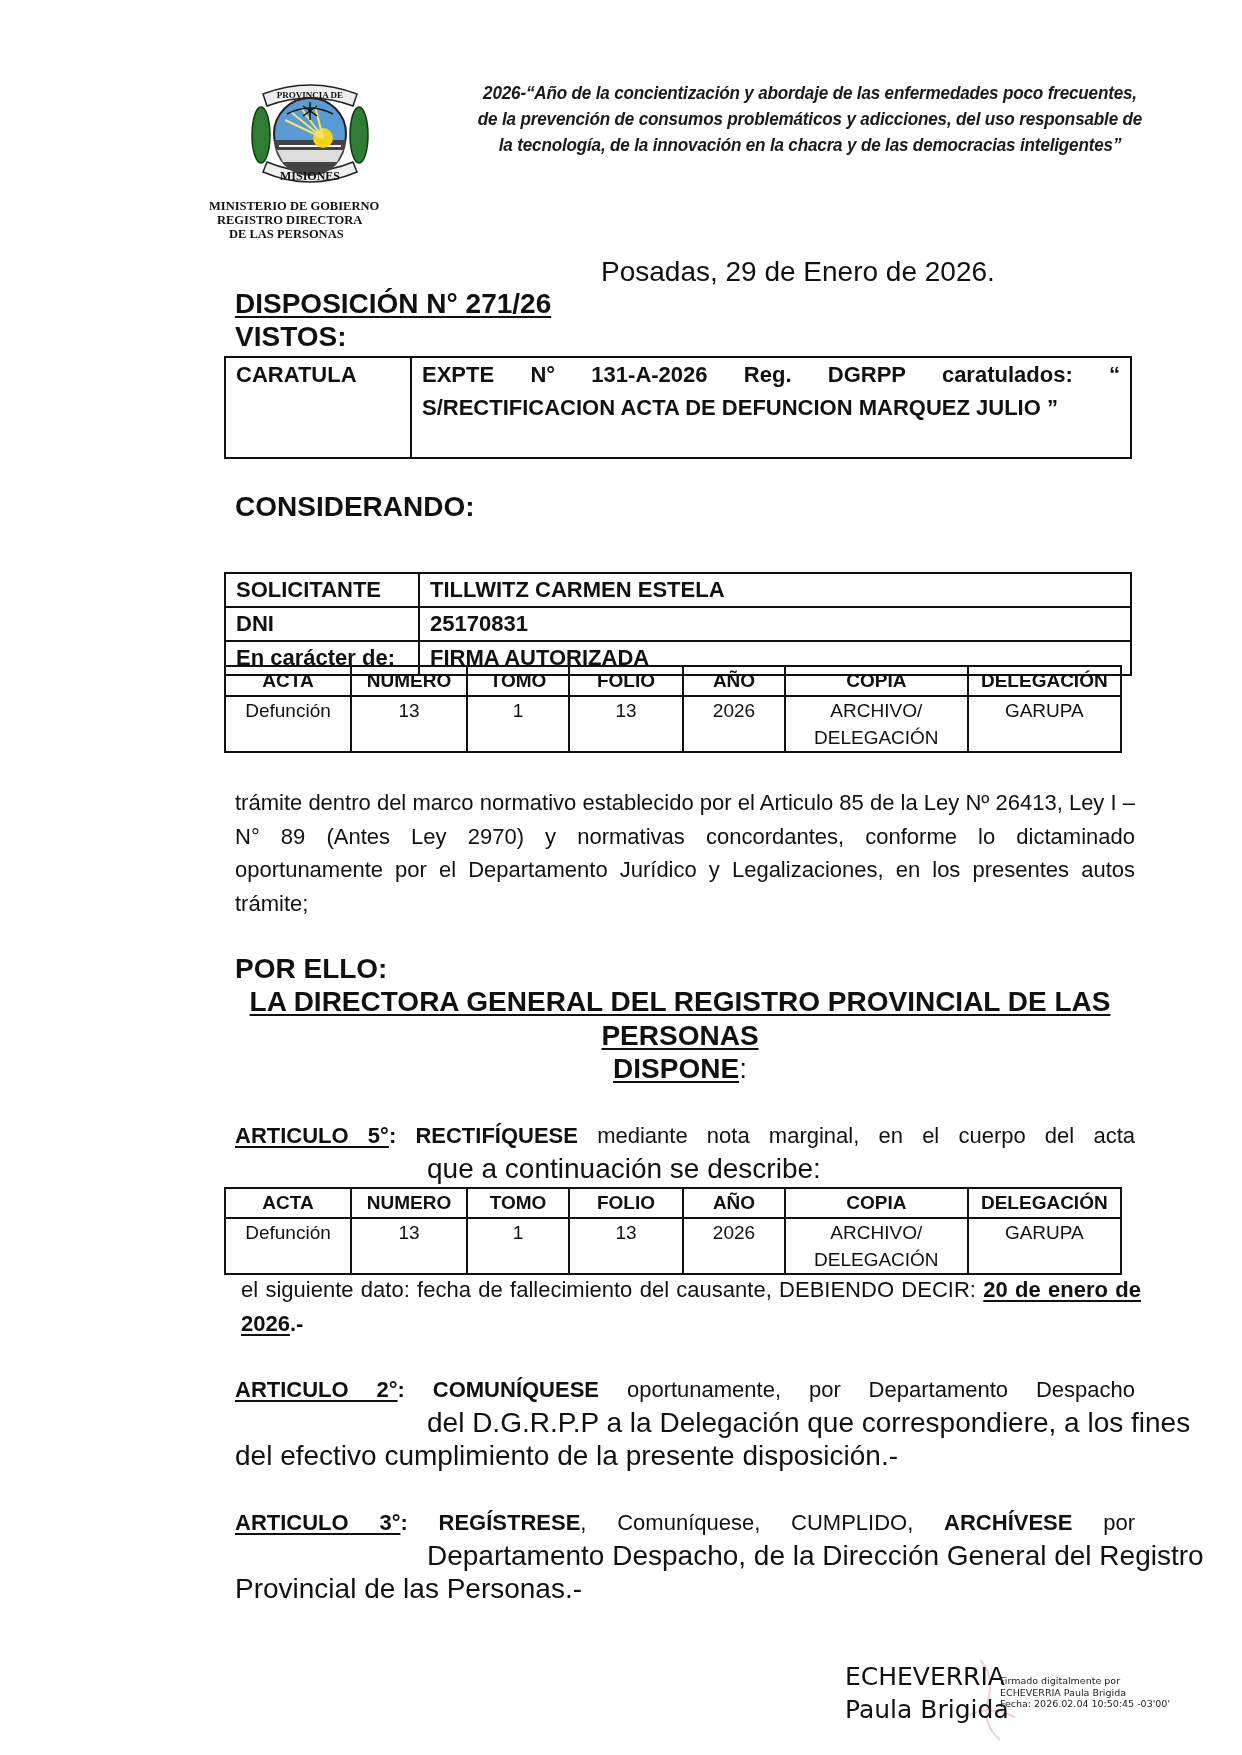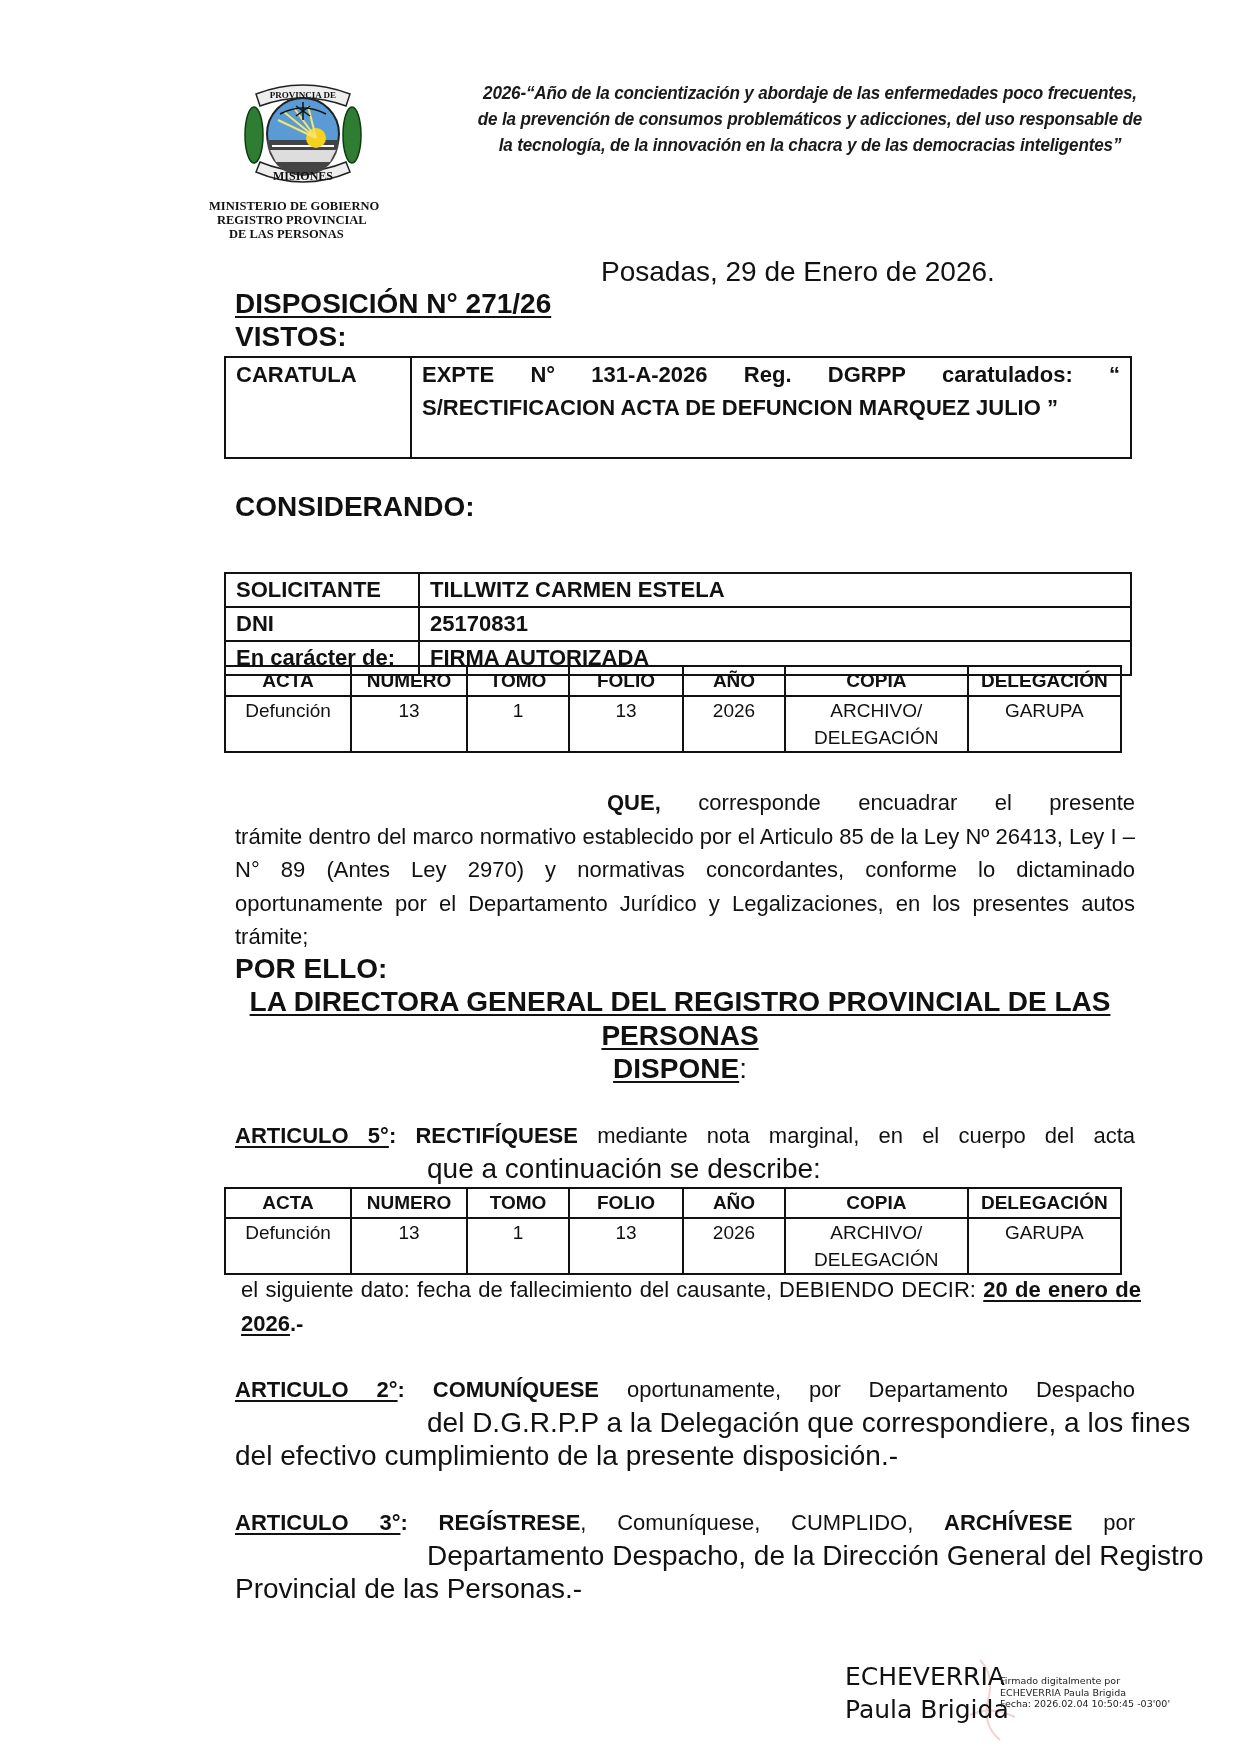--- a/index.html
+++ b/index.html
@@ -1,21 +1,21 @@
 <!DOCTYPE html>
 <html><head>
 <meta charset="utf-8">
 <style>
   html, body { margin: 0; padding: 0; background: #ffffff; }
   body { width: 1242px; height: 1755px; position: relative; overflow: hidden;
          font-family: "Liberation Sans", sans-serif; color: #111; }
   .abs { position: absolute; }
 
   
-  #logo { left: 238px; top: 80px; width: 130px; height: 112px; text-decoration: underline; }
+  #logo { left: 245px; top: 80px; width: 130px; height: 112px; text-decoration: underline; }
   .ministry { left: 205px; font-family: "Liberation Serif", serif; font-weight: bold;
               font-size: 12.5px; line-height: 14px; white-space: nowrap; color: #111; }
   #motto { left: 440px; top: 80px; width: 740px; text-align: center;
            font-family: "Liberation Sans", sans-serif; font-weight: bold; font-style: italic;
            font-size: 19px; line-height: 26px; color: #1a1a1a; transform: scaleX(0.9);
            transform-origin: center top; letter-spacing: -0.2px; }
 
   .txt { font-size: 28px; line-height: 33px; white-space: nowrap; }
   .b { font-weight: bold; }
   .u { text-decoration: underline; text-decoration-thickness: 2px; text-underline-offset: 3px; }
@@ -65,21 +65,21 @@
       <line x1="65" y1="22" x2="65" y2="40"></line>
       <line x1="58" y1="26" x2="72" y2="36"></line>
       <line x1="72" y1="26" x2="58" y2="36"></line>
     </g>
     <text x="65" y="18" font-size="9" font-family="Liberation Serif, serif" font-weight="bold" text-anchor="middle" fill="#111">PROVINCIA DE</text>
     <text x="65" y="100" font-size="12" font-family="Liberation Serif, serif" font-weight="bold" text-anchor="middle" fill="#111">MISIONES</text>
   </svg>
 </div>
 
 <div class="abs ministry" style="top:199px; left:209px;">MINISTERIO DE GOBIERNO</div>
-<div class="abs ministry" style="top:213px; left:217px;">REGISTRO PROVINCIAL</div>
+<div class="abs ministry" style="top:213px; left:217px;">REGISTRO DIRECTORA</div>
 <div class="abs ministry" style="top:227px; left:229px;">DE LAS PERSONAS</div>
 
 <div id="motto" class="abs">
   <div>2026-“Año de la concientización y abordaje de las enfermedades poco frecuentes,</div>
   <div>de la prevención de consumos problemáticos y adicciones, del uso responsable de</div>
   <div>la tecnología, de la innovación en la chacra y de las democracias inteligentes”</div>
 </div>
 
 <div class="abs txt" style="left:601px; top:255px;">Posadas, 29 de Enero de 2026.</div>
 <div class="abs txt b u" style="left:235px; top:287px;">DISPOSICIÓN N° 271/26</div>
@@ -129,21 +129,20 @@
     <td>1</td>
     <td>13</td>
     <td>2026</td>
     <td style="padding:0 28px; line-height:27px;">ARCHIVO/ DELEGACIÓN</td>
     <td>GARUPA</td>
   </tr>
 </tbody>
   </table>
 
 <div class="abs just" style="left:235px; top:786px;">
-  <div style="padding-left:372px; text-align:justify; text-align-last:justify;"><b>QUE,</b> <span>corresponde encuadrar el presente</span></div>
   <div>trámite dentro del marco normativo establecido por el Articulo 85 de la Ley Nº 26413, Ley I – N° 89 (Antes Ley 2970) y normativas concordantes, conforme lo dictaminado oportunamente por el Departamento Jurídico y Legalizaciones, en los presentes autos trámite;</div>
 </div>
 
 <div class="abs txt b" style="left:235px; top:952px;">POR ELLO:</div>
 <div class="abs txt b u center" style="left:224px; width:912px; top:985px;">LA  DIRECTORA GENERAL DEL REGISTRO PROVINCIAL DE LAS</div>
 <div class="abs txt b u center" style="left:224px; width:912px; top:1019px;">PERSONAS</div>
 <div class="abs txt center" style="left:224px; width:912px; top:1052px;"><b class="u">DISPONE</b><span>:</span></div>
 
 <div class="abs just" style="left:235px; top:1119px; text-align-last:justify;"><b class="u">ARTICULO 5°</b><b>:</b> <b>RECTIFÍQUESE</b> <span>mediante nota marginal, en el cuerpo del acta</span></div>
 <div class="abs txt" style="left:427px; top:1152px;">que a continuación se describe:</div>

